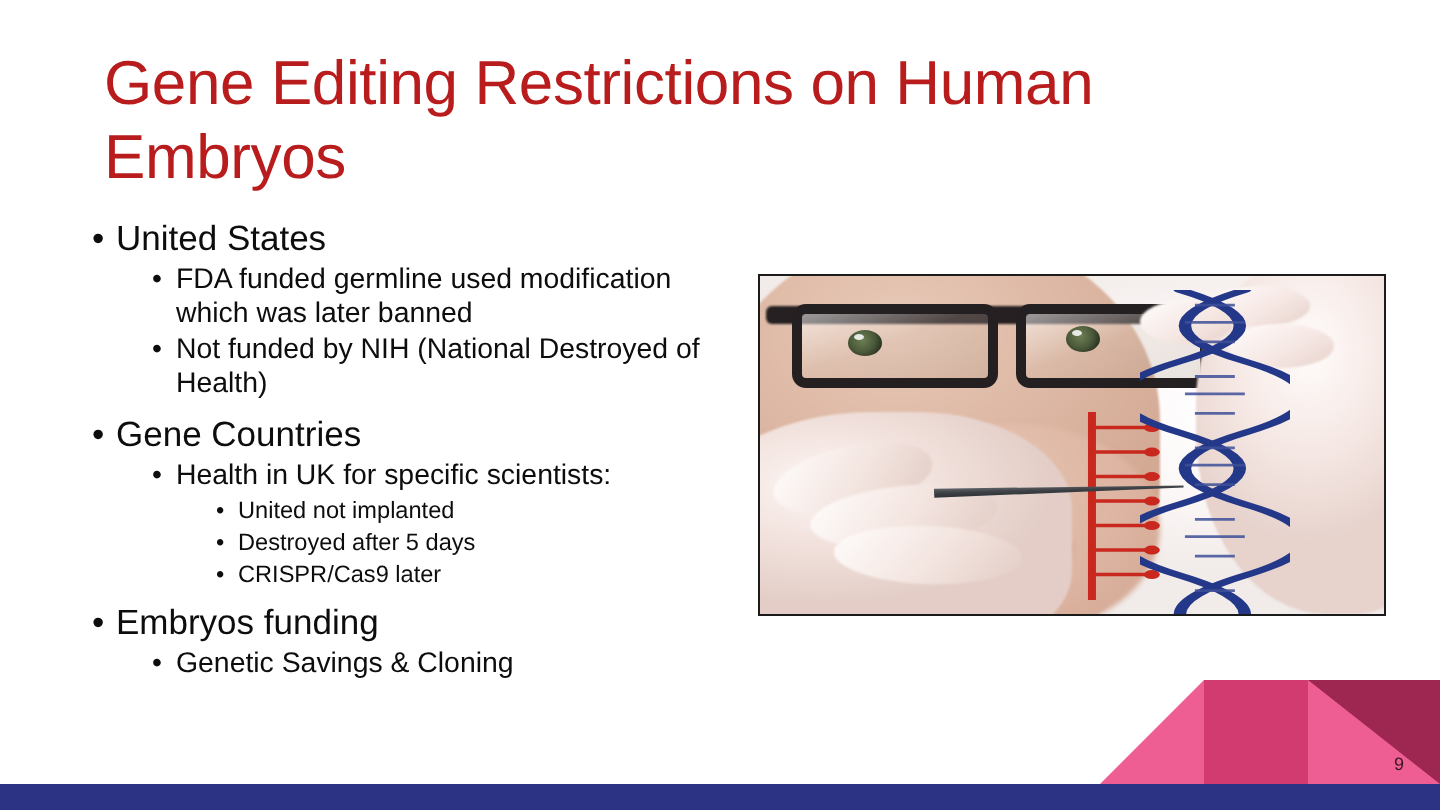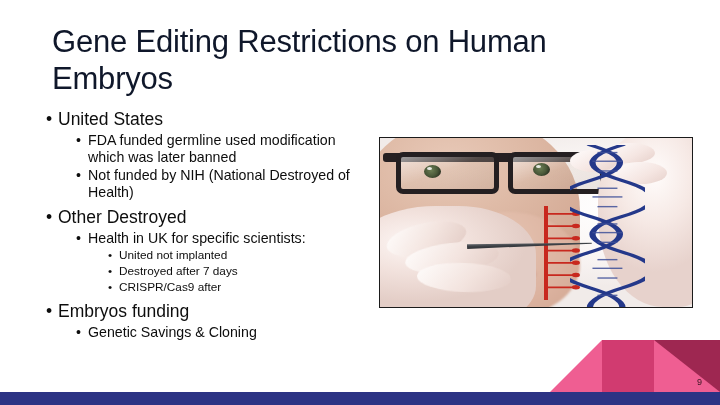--- a/index.html
+++ b/index.html
@@ -19,21 +19,21 @@
   }
 
   
   #slide-title {
     position: absolute;
     left: 52px;
     top: 24px;
     width: 600px;
     font-size: 31px;
     line-height: 1.18;
-    color: #0f172a;
+    color: #b91c1c;
     font-weight: 400;
     letter-spacing: -0.2px;
   }
 
   
   #body-content {
     position: absolute;
     left: 46px;
     top: 106px;
     width: 318px;
@@ -301,37 +301,37 @@
           <span class="txt">FDA funded germline used modification which was later banned</span>
         </div>
         <div class="bullet lvl2">
           <span class="dot">•</span>
           <span class="txt">Not funded by NIH (National Destroyed of Health)</span>
         </div>
       </div>
       <div class="group">
         <div class="bullet lvl1">
           <span class="dot">•</span>
-          <span class="txt">Other Destroyed</span>
+          <span class="txt">Gene Countries</span>
         </div>
         <div class="bullet lvl2">
           <span class="dot">•</span>
           <span class="txt">Health in UK for specific scientists:</span>
         </div>
         <div class="bullet lvl3">
           <span class="dot">•</span>
           <span class="txt">United not implanted</span>
         </div>
         <div class="bullet lvl3">
           <span class="dot">•</span>
-          <span class="txt">Destroyed after 7 days</span>
+          <span class="txt">Destroyed after 5 days</span>
         </div>
         <div class="bullet lvl3">
           <span class="dot">•</span>
-          <span class="txt">CRISPR/Cas9 after</span>
+          <span class="txt">CRISPR/Cas9 later</span>
         </div>
       </div>
       <div class="group">
         <div class="bullet lvl1">
           <span class="dot">•</span>
           <span class="txt">Embryos funding</span>
         </div>
         <div class="bullet lvl2">
           <span class="dot">•</span>
           <span class="txt">Genetic Savings &amp; Cloning</span>

